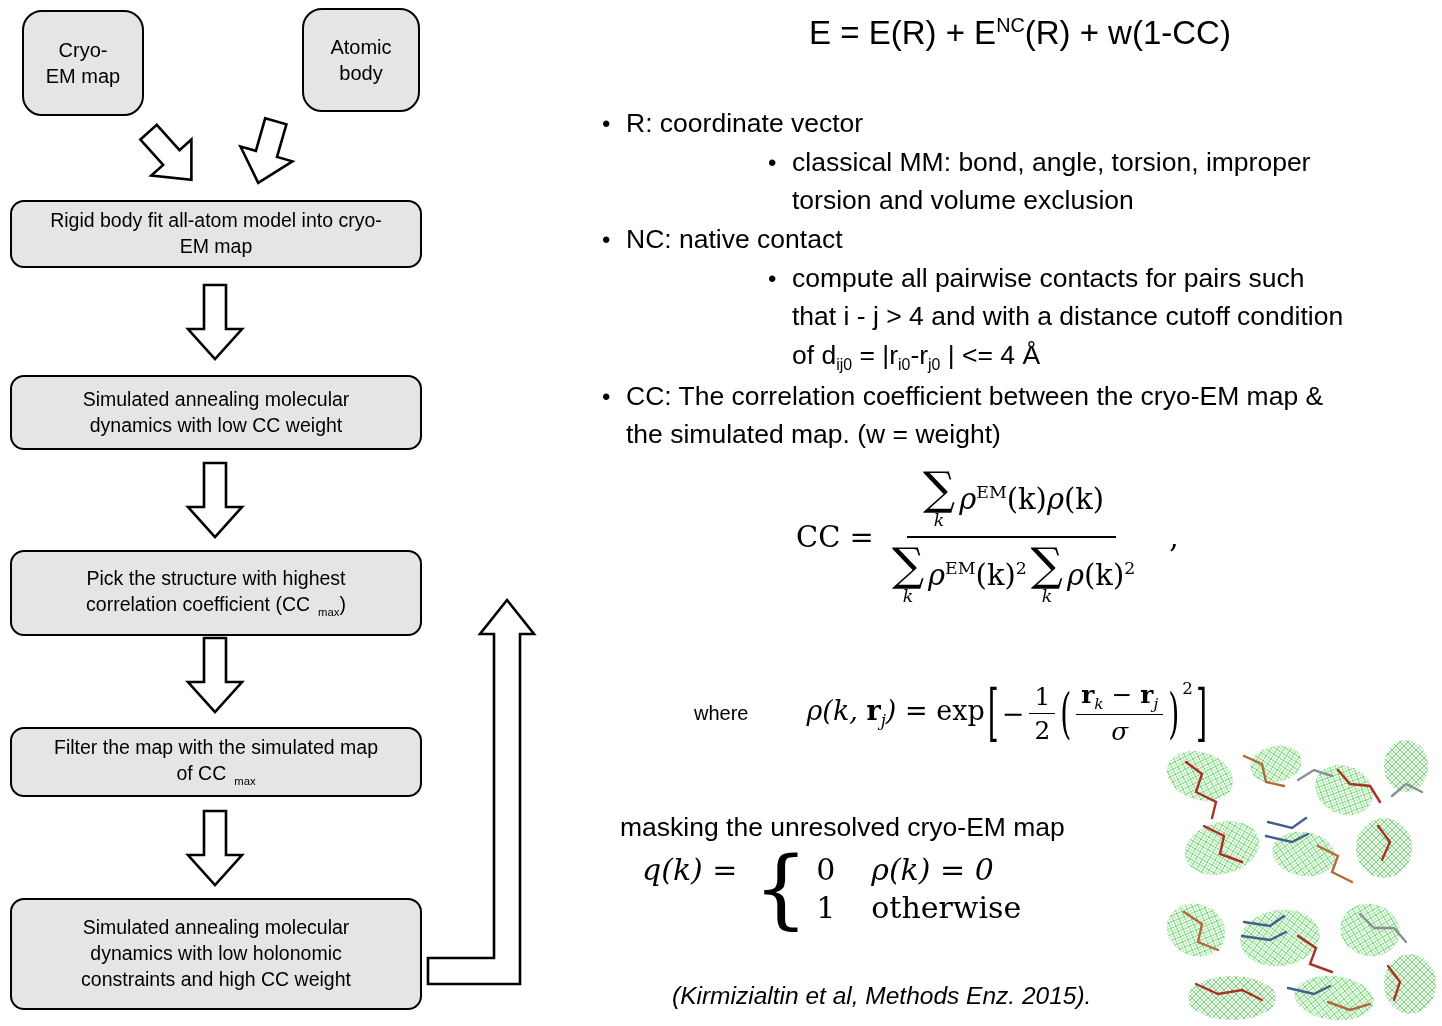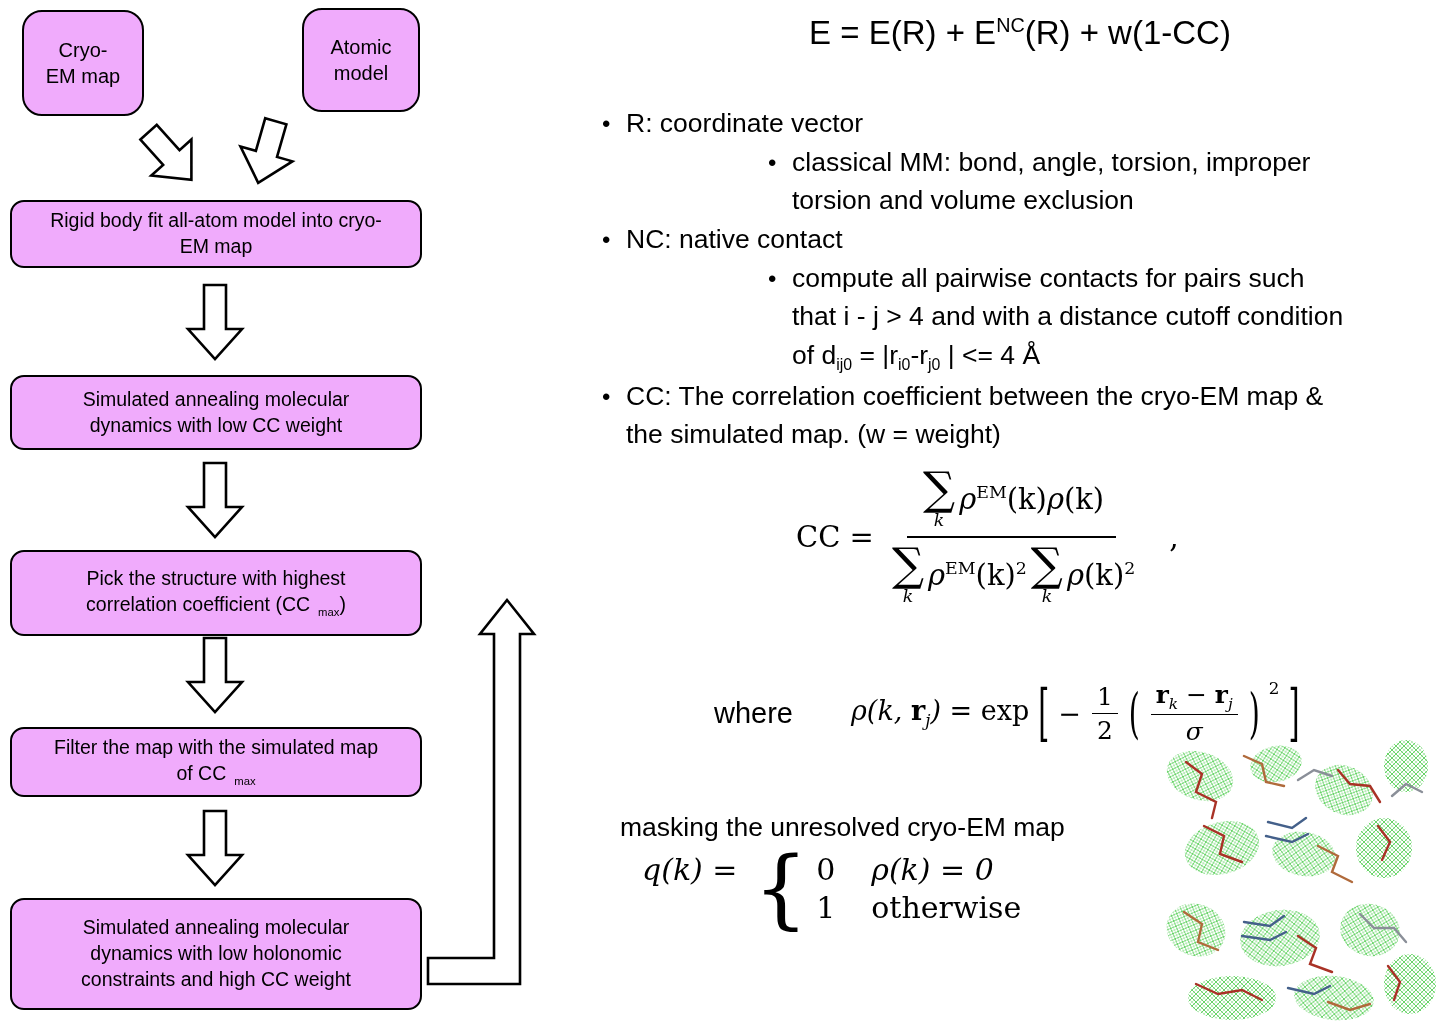--- a/index.html
+++ b/index.html
@@ -2,21 +2,21 @@
 <html><head>
 <meta charset="utf-8">
 <style>
   * { box-sizing: border-box; }
   body { margin: 0; background: #ffffff; font-family: "Liberation Sans", sans-serif; color: #000; }
   .canvas { position: relative; width: 1442px; height: 1026px; background: #fff; overflow: hidden; }
 
   
   .flow-svg { position: absolute; left: 0; top: 0; }
   .flow-box {
-    position: absolute; border: 2.5px solid #000; background: #f0abfc;
+    position: absolute; border: 2.5px solid #000; background: #e5e5e5;
     display: flex; align-items: center; justify-content: center;
     text-align: center; font-size: 19.5px; line-height: 1.32;
   }
   .box-cryo   { left: 22px;  top: 10px;  width: 122px; height: 106px; border-radius: 20px; font-size: 20px; }
   .box-atomic { left: 290px; top: 8px;   width: 118px; height: 104px; border-radius: 20px; font-size: 20px; margin-left: 12px; }
   .box-step   { left: 10px;  width: 412px; border-radius: 14px; padding: 4px 10px; }
   .step1 { top: 200px; height: 68px; }
   .step2 { top: 375px; height: 75px; }
   .step3 { top: 550px; height: 86px; }
   .step4 { top: 727px; height: 70px; }
@@ -42,22 +42,22 @@
   .frac .fd { padding-top: 6px; display: flex; justify-content: center; }
   .mrow { display: inline-flex; align-items: center; }
   .mtext { display: inline-block; }
   .mtext sup { font-size: 0.6em; }
   .sum { display: inline-flex; flex-direction: column; align-items: center; margin: 0 4px; }
   .sum .sg { font-size: 1.55em; line-height: 0.95; }
   .sum .us { font-size: 0.6em; font-style: italic; line-height: 1; margin-top: 1px; }
   .cc-comma { margin-left: 34px; font-size: 30px; }
 
   .where-row { position: absolute; left: 694px; top: 668px; height: 90px; display: flex; align-items: center; }
-  .where-label { font-size: 29px; margin-left: 20px; }
-  .rho-eq { display: inline-flex; align-items: center; margin-left: 58px; font-family: "DejaVu Serif", serif; font-size: 27px; gap: 9px; }
+  .where-label { font-size: 20px; }
+  .rho-eq { display: inline-flex; align-items: center; margin-left: 58px; font-family: "DejaVu Serif", serif; font-size: 27px; gap: 3px; }
   .sfrac { display: inline-flex; flex-direction: column; align-items: center; font-size: 0.92em; margin: 0 2px; }
   .sfrac .fn { border-bottom: 1.8px solid #000; padding: 0 5px 2px; }
   .sfrac .fd { padding-top: 2px; }
   .tall { display: inline-block; transform: scaleY(2.2); font-size: 1.05em; font-weight: 300; }
   .tallp { display: inline-block; transform: scaleY(1.9); font-size: 1.05em; font-weight: 300; }
   .supflex { align-self: flex-start; font-size: 0.62em; margin-top: -2px; }
   .rho-eq sub, .sfrac sub { font-size: 0.62em; }
 
   .mask-label { position: absolute; left: 620px; top: 812px; font-size: 26.5px; }
   .q-block { position: absolute; left: 642px; top: 852px; display: flex; align-items: flex-start; font-family: "DejaVu Serif", serif; font-size: 30px; }
@@ -83,21 +83,21 @@
       <polygon points="-11,-37 11,-37 11,7 27,7 0,37 -27,7 -11,7" transform="translate(215,675)"></polygon>
       <polygon points="-11,-37 11,-37 11,7 27,7 0,37 -27,7 -11,7" transform="translate(215,848)"></polygon>
       <polygon points="428,958 494,958 494,634 480,634 507,600 534,634 520,634 520,984 428,984"></polygon>
     </g>
   </svg>
 
   <div class="flow-box box-cryo">
     <span><span>Cryo-</span><br><span>EM map</span></span>
   </div>
   <div class="flow-box box-atomic">
-    <span><span>Atomic</span><br><span>model</span></span>
+    <span><span>Atomic</span><br><span>body</span></span>
   </div>
   <div class="flow-box box-step step1">
     <span><span>Rigid body fit all-atom model into cryo-</span><br><span>EM map</span></span>
   </div>
   <div class="flow-box box-step step2">
     <span><span>Simulated annealing molecular</span><br><span>dynamics with low CC weight</span></span>
   </div>
   <div class="flow-box box-step step3">
     <span><span>Pick the structure with highest</span><br><span>correlation coefficient (CC</span><sub>max</sub><span>)</span></span>
   </div>
@@ -199,20 +199,21 @@
           <span>0</span>
           <span class="mi">ρ(k) = 0</span>
         </span>
       <span class="q-row">
           <span>1</span>
           <span>otherwise</span>
         </span>
     </span>
   </div>
 
+  <div class="citation">(Kirmizialtin et al, Methods Enz. 2015).</div>
 
   <svg class="molecule" width="294" height="300" viewBox="0 0 294 300">
     <defs>
       <pattern id="meshp" width="8" height="8" patternUnits="userSpaceOnUse">
         <path d="M0 4 L4 0 L8 4 L4 8 Z" fill="none" stroke-width="0.7" stroke="#28c128"></path>
         <path d="M0 0 L8 8 M8 0 L0 8" fill="none" stroke-width="0.45" opacity="0.75" stroke="#28c128"></path>
       </pattern>
     </defs>
     <g fill="url(#meshp)" stroke="none">
       <ellipse cx="52" cy="50" rx="34" ry="24" transform="rotate(18 52 50)"></ellipse>

